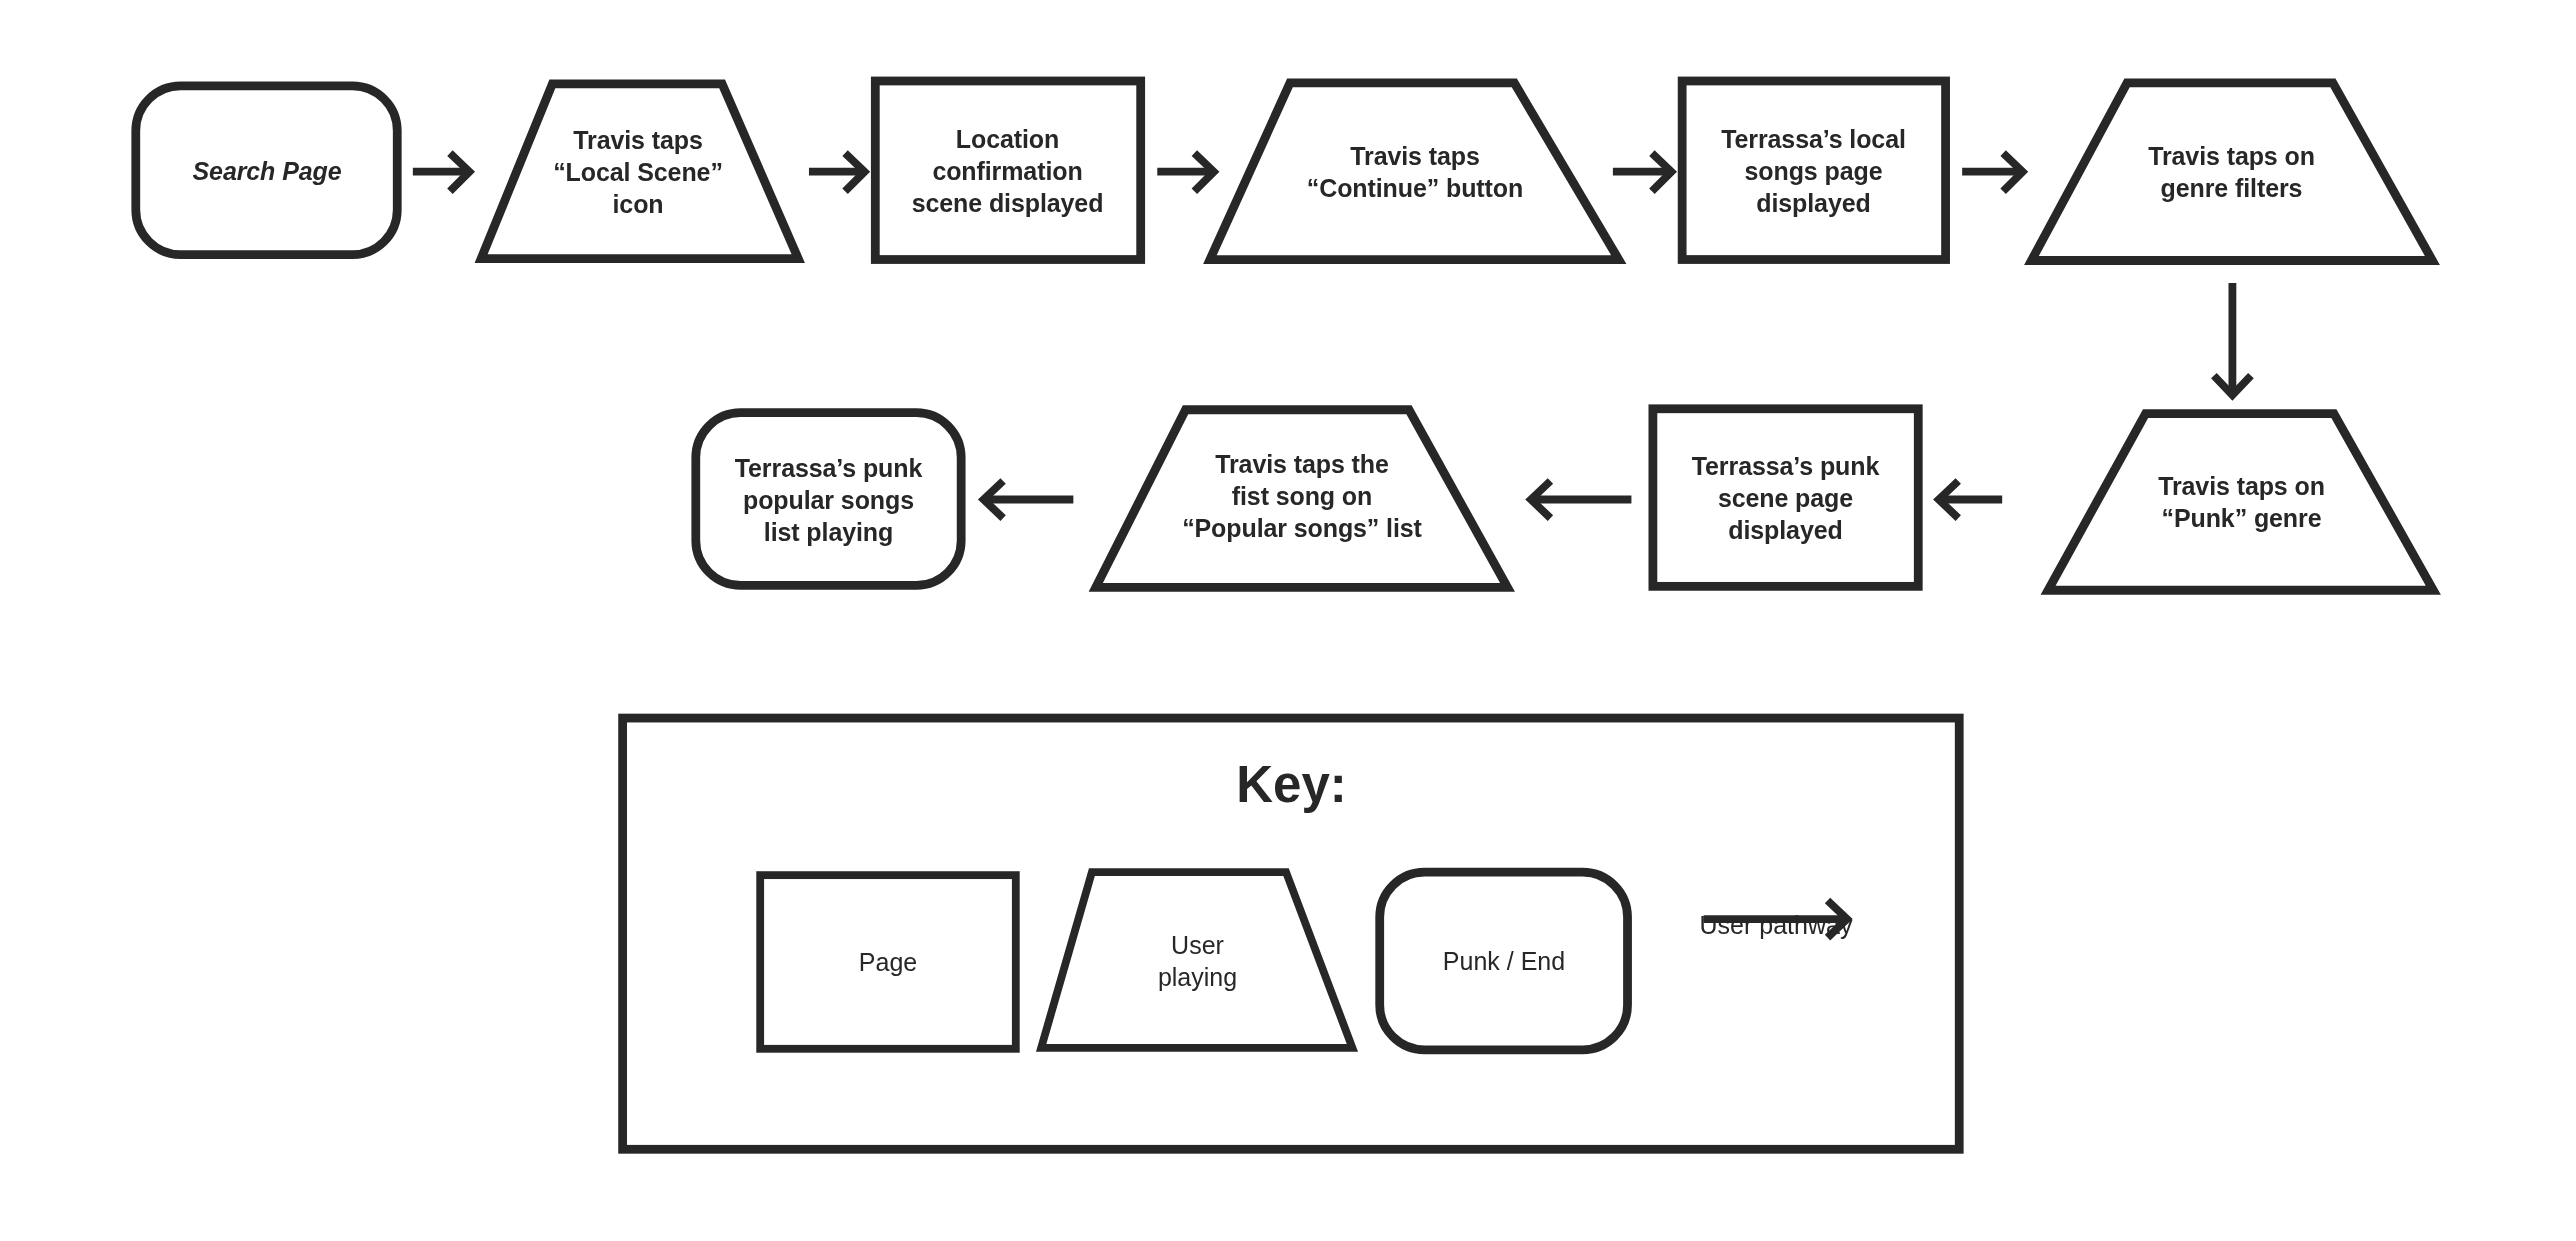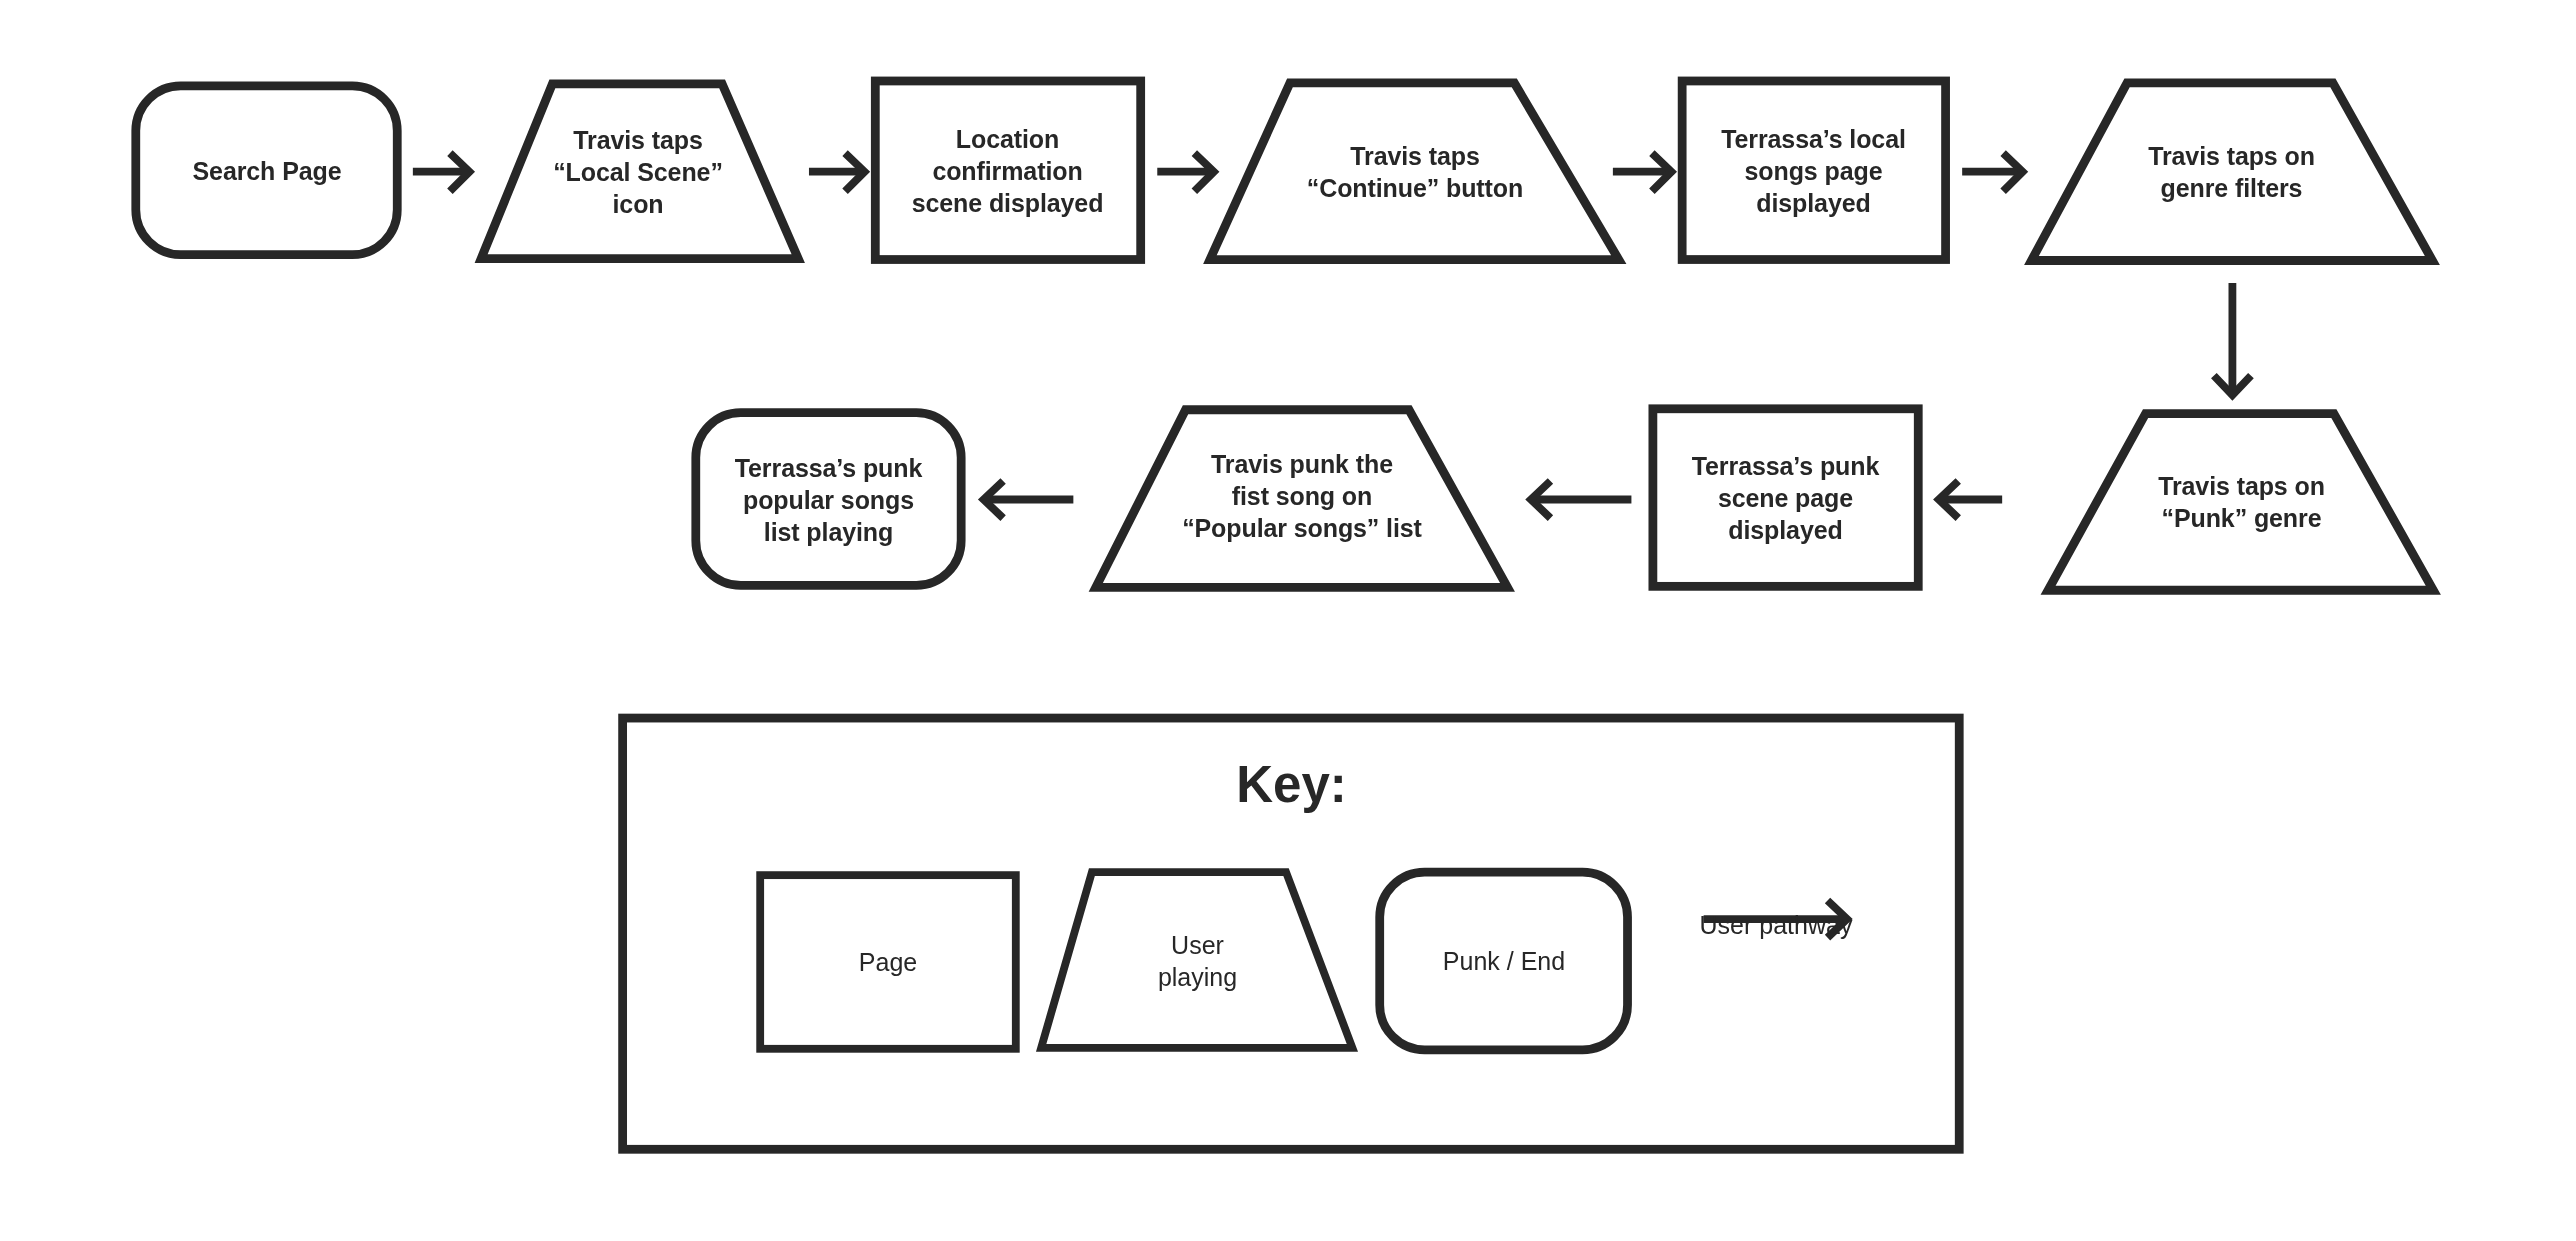--- a/index.html
+++ b/index.html
@@ -146,21 +146,21 @@
     <polygon points="1119,894 1318,894 1386,1074 1067,1074" fill="#ffffff" stroke="#272727" stroke-width="8" stroke-linejoin="miter"></polygon>
 
     <rect x="1414" y="894" width="254" height="182" rx="46" ry="46" fill="#ffffff" stroke="#272727" stroke-width="9"></rect>
 
     <g fill="none" stroke="#272727" stroke-width="8" stroke-linecap="butt">
       <line x1="1746" y1="942" x2="1892" y2="942"></line>
       <polyline points="1873,923 1893,942 1873,961" fill="none"></polyline>
     </g>
   </svg>
 
-  <div class="node-label" style="left:136px; top:86px; width:262px; height:169px;">Search Page</div>
+  <div class="node-label" style="left:136px; top:86px; width:262px; height:169px;font-style:italic;">Search Page</div>
 
   <div class="node-label" style="left:486px; top:90px; width:304px; height:163px;">Travis taps
 “Local Scene”
 icon</div>
 
   <div class="node-label" style="left:875px; top:81px; width:265px; height:179px;">Location
 confirmation
 scene displayed</div>
 
   <div class="node-label" style="left:1215px; top:94px; width:400px; height:156px;">Travis taps
@@ -173,21 +173,21 @@
   <div class="node-label" style="left:2039px; top:94px; width:385px; height:156px;">Travis taps on
 genre filters</div>
 
   <div class="node-label" style="left:2055px; top:425px; width:373px; height:154px;">Travis taps on
 “Punk” genre</div>
 
   <div class="node-label" style="left:1653px; top:409px; width:265px; height:178px;">Terrassa’s punk
 scene page
 displayed</div>
 
-  <div class="node-label" style="left:1101px; top:418px; width:402px; height:156px;">Travis punk the
+  <div class="node-label" style="left:1101px; top:418px; width:402px; height:156px;">Travis taps the
 fist song on
 “Popular songs” list</div>
 
   <div class="node-label" style="left:696px; top:413px; width:265px; height:173px;">Terrassa’s punk
 popular songs
 list playing</div>
 
   <div class="key-title" style="left:623px; top:759px; width:1337px;">Key:</div>
 
   <div class="key-label" style="left:760px; top:875px; width:256px; height:174px;">Page</div>

